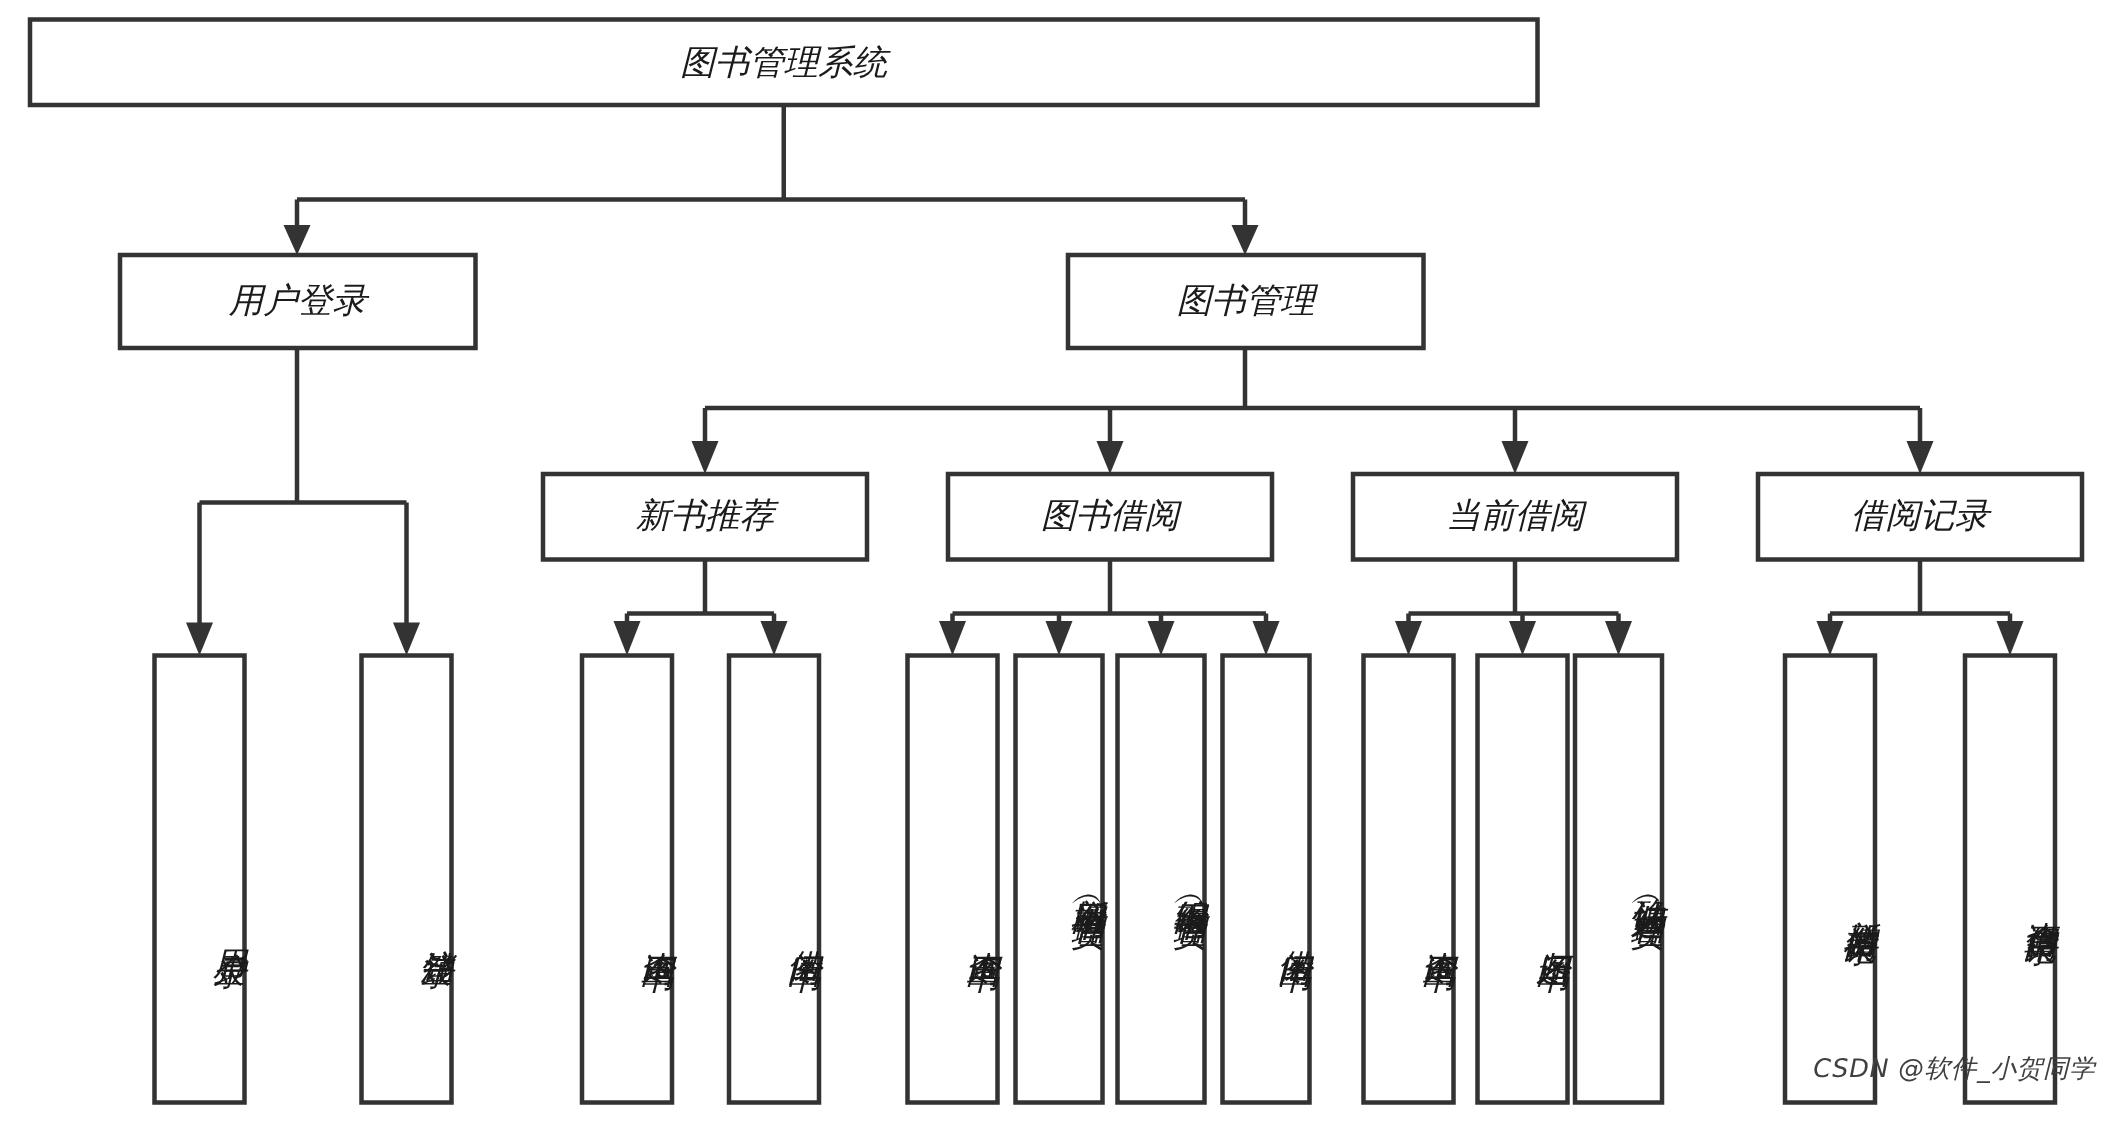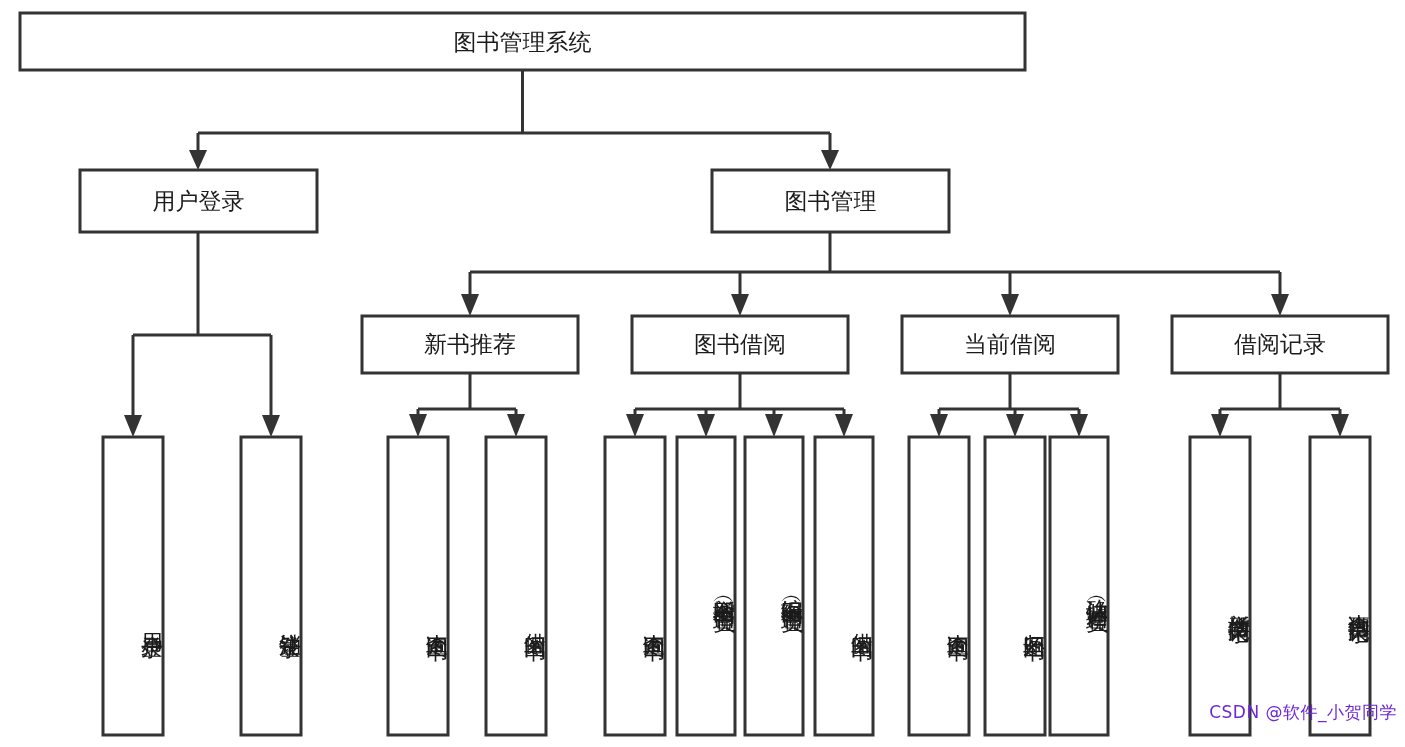--- a/index.html
+++ b/index.html
@@ -12,20 +12,21 @@
     font-family: "DejaVu Sans", "Liberation Sans", sans-serif;
     width: 1405px;
     height: 747px;
     overflow: hidden;
   }
   #diagram-root {
     position: relative;
     width: 1405px;
     height: 728px;
     background: #ffffff;
+    font-style: italic;
   }
   svg#tree-svg {
     position: absolute;
     left: 0;
     top: 0;
     width: 1405px;
     height: 747px;
     display: block;
   }
   .node-rect {
@@ -64,21 +65,21 @@
     color: #1b1b1b;
     white-space: nowrap;
     pointer-events: none;
   }
   #watermark {
     position: absolute;
     right: 8px;
     bottom: 4px;
     font-family: "DejaVu Sans", "Liberation Sans", sans-serif;
     font-size: 17px;
-    color: #6d28d9;
+    color: #404040;
     letter-spacing: 0.5px;
     user-select: none;
     text-align: center;
   }
 </style>
 </head>
 <body>
 
 <div id="diagram-root">
 

